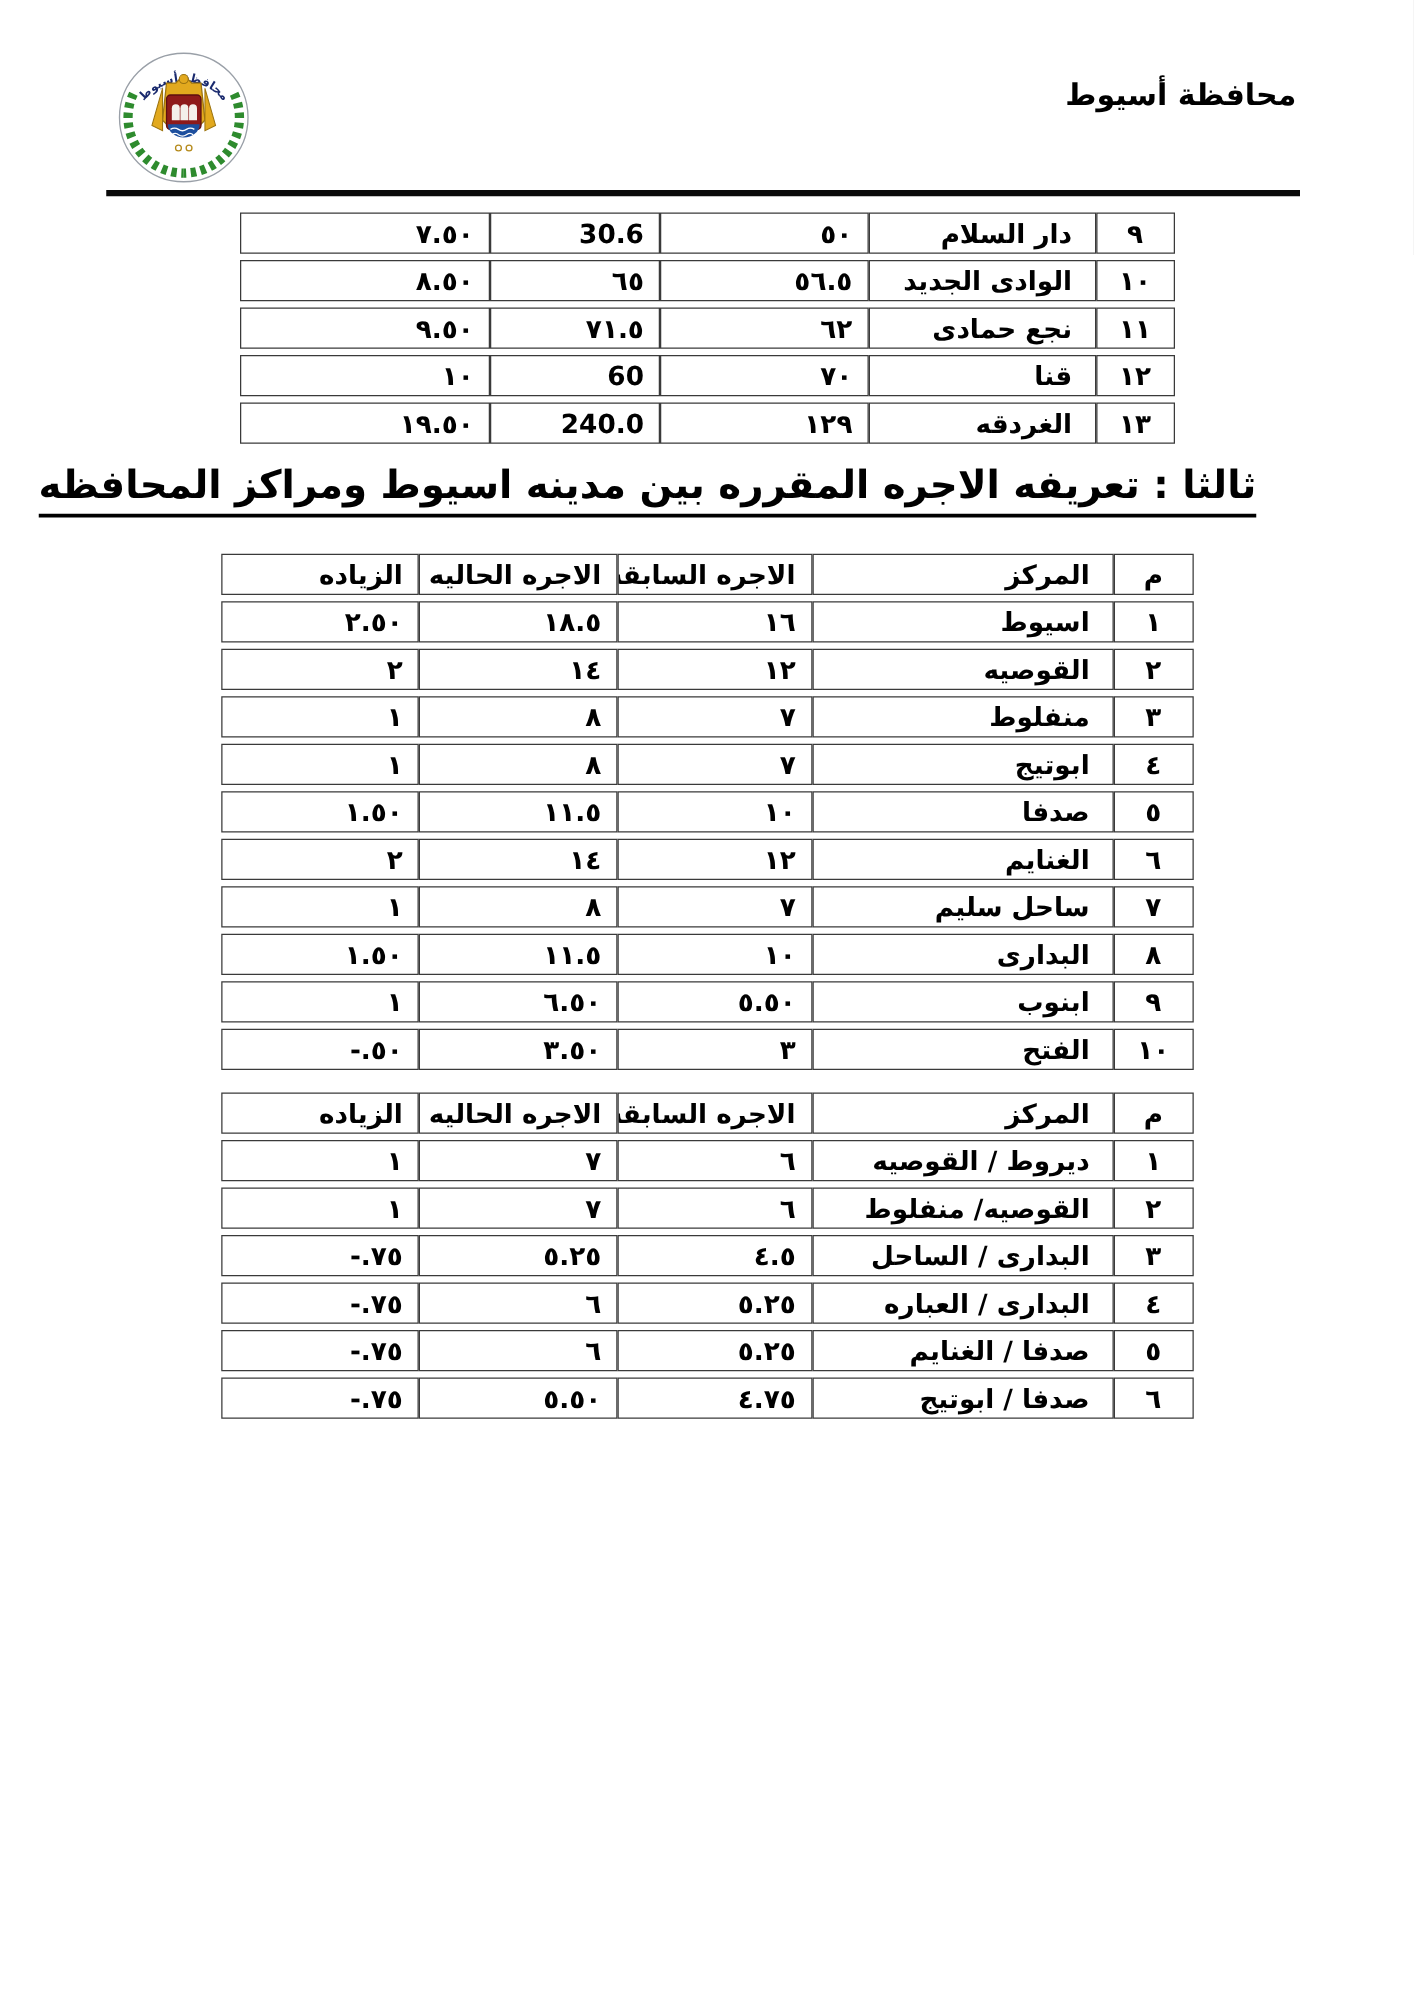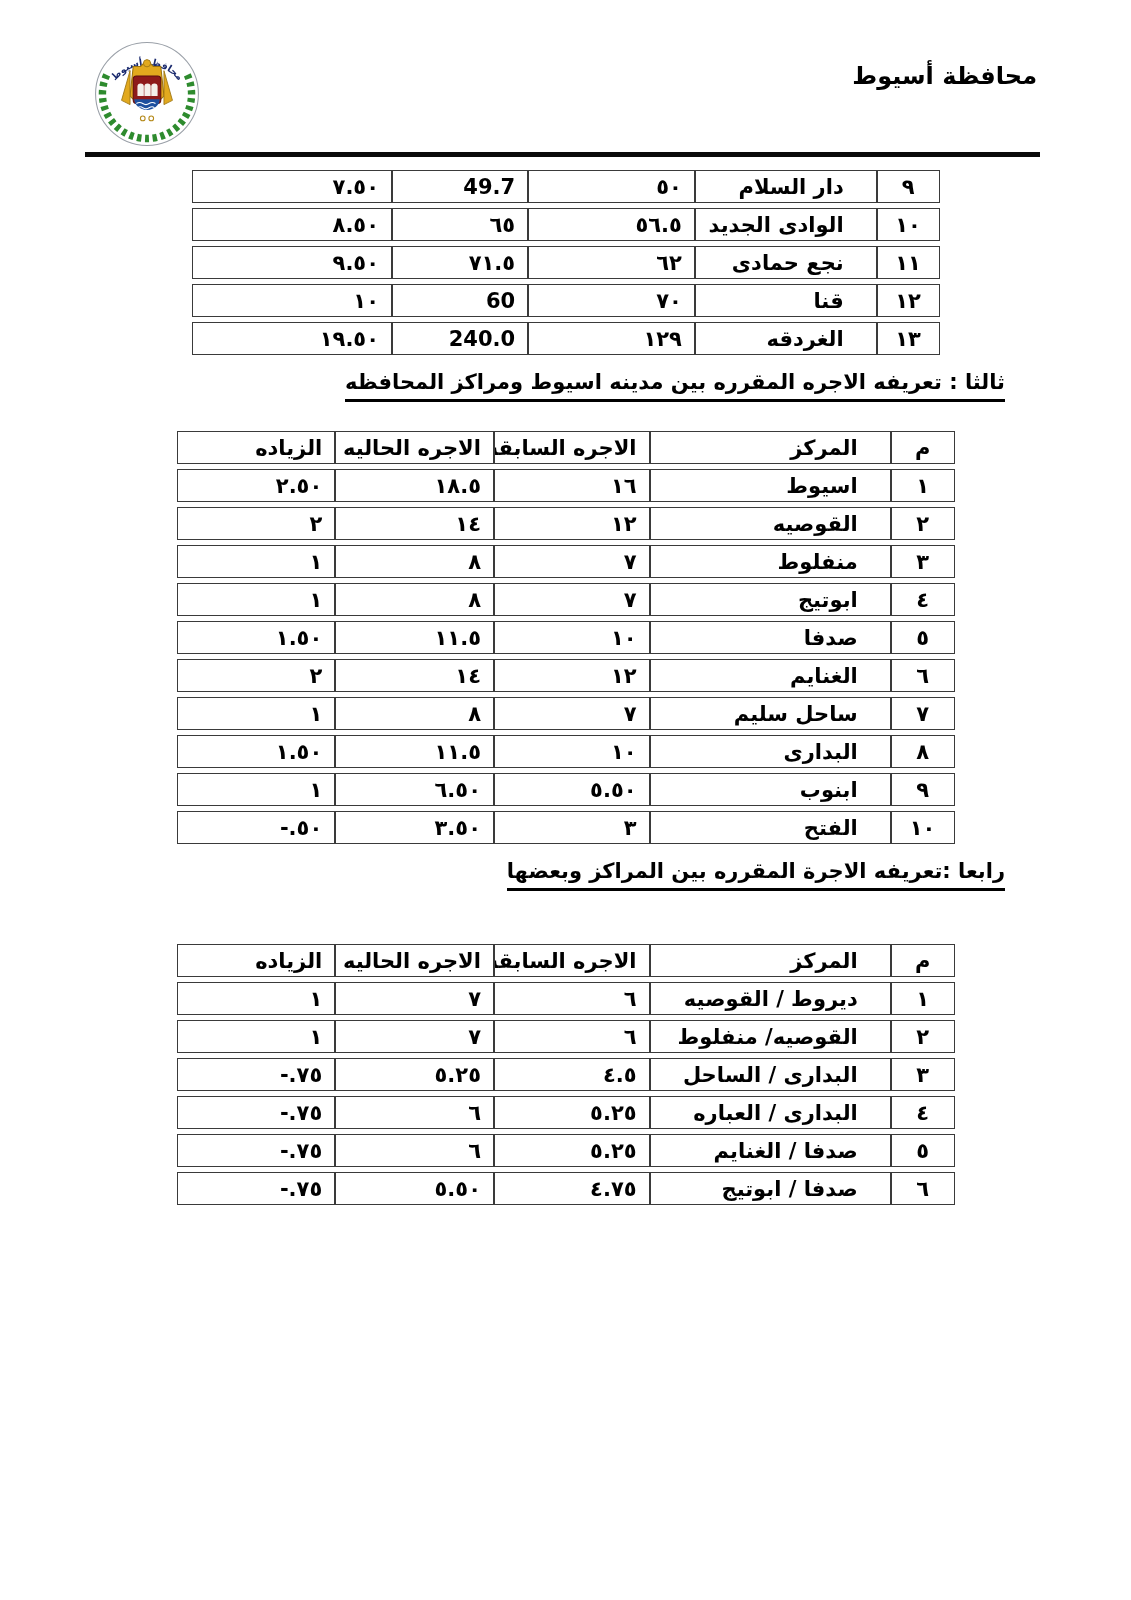--- a/index.html
+++ b/index.html
@@ -39,40 +39,40 @@
     border: 1.5px solid #3a3a3a;
     height: 33px;
     font-size: 21px;
     font-weight: bold;
     padding: 0 12px 0 4px;
     white-space: nowrap;
     overflow: hidden;
     text-align: right;
     vertical-align: middle;
   }
-  .fare .col-name { padding-left: 8px; padding-right: 32px; }
+  .fare .col-name { padding-left: 8px; padding-right: 18px; }
   .fare .col-num  { text-align: center; padding: 0; }
   .fare .col-prev, .fare .col-curr, .fare .col-inc { padding-right: 12px; }
   
   .t-top .col-num  { width: 8.4%; }
   .t-top .col-name { width: 24.3%; }
   .t-top .col-prev { width: 22.3%; }
   .t-top .col-curr { width: 18.2%; }
   .t-top .col-inc  { width: 26.8%; margin-top: 44px; }
   .t-mid .col-num  { width: 8.2%; }
   .t-mid .col-name { width: 31.0%; }
   .t-mid .col-prev { width: 20.0%; }
   .t-mid .col-curr { width: 20.4%; }
   .t-mid .col-inc  { width: 20.4%; }
 
   
   .sec-h { text-align: right; margin: 10px 126px 24px 0; }
   .sec-h > span {
     display: inline-block;
-    font-size: 21px;
+    font-size: 31px;
     font-weight: bold;
     border-bottom: 3.5px solid #000;
     padding-bottom: 5px;
     white-space: nowrap;
   }
   .sec-h.h4 { margin-bottom: 48px; }
 </style>
 </head>
 <body>
 
@@ -117,21 +117,21 @@
   </div>
 
   <div class="rule"></div>
 
   <table class="fare t-top">
       <tbody>
         <tr>
           <td class="col-num">٩</td>
           <td class="col-name">دار السلام</td>
           <td class="col-prev"><span dir="ltr">٥٠</span></td>
-          <td class="col-curr"><span dir="ltr">49.7</span></td>
+          <td class="col-curr"><span dir="ltr">30.6</span></td>
           <td class="col-inc"><span dir="ltr">٧.٥٠</span></td>
         </tr>
         <tr>
           <td class="col-num">١٠</td>
           <td class="col-name">الوادى الجديد</td>
           <td class="col-prev"><span dir="ltr">٥٦.٥</span></td>
           <td class="col-curr"><span dir="ltr">٦٥</span></td>
           <td class="col-inc"><span dir="ltr">٨.٥٠</span></td>
         </tr>
         <tr>
@@ -237,23 +237,20 @@
         <tr>
           <td class="col-num">١٠</td>
           <td class="col-name">الفتح</td>
           <td class="col-prev"><span dir="ltr">٣</span></td>
           <td class="col-curr"><span dir="ltr">٣.٥٠</span></td>
           <td class="col-inc"><span dir="ltr">-.٥٠</span></td>
         </tr>
       </tbody>
     </table>
 
-  <div class="sec-h h4">
-    <span>رابعا :تعريفه الاجرة المقرره بين المراكز وبعضها</span>
-  </div>
 
   <table class="fare t-mid">
       <tbody>
         <tr>
           <th class="col-num">م</th>
           <th class="col-name">المركز</th>
           <th class="col-prev">الاجره السابقه</th>
           <th class="col-curr">الاجره الحاليه</th>
           <th class="col-inc">الزياده</th>
         </tr>

